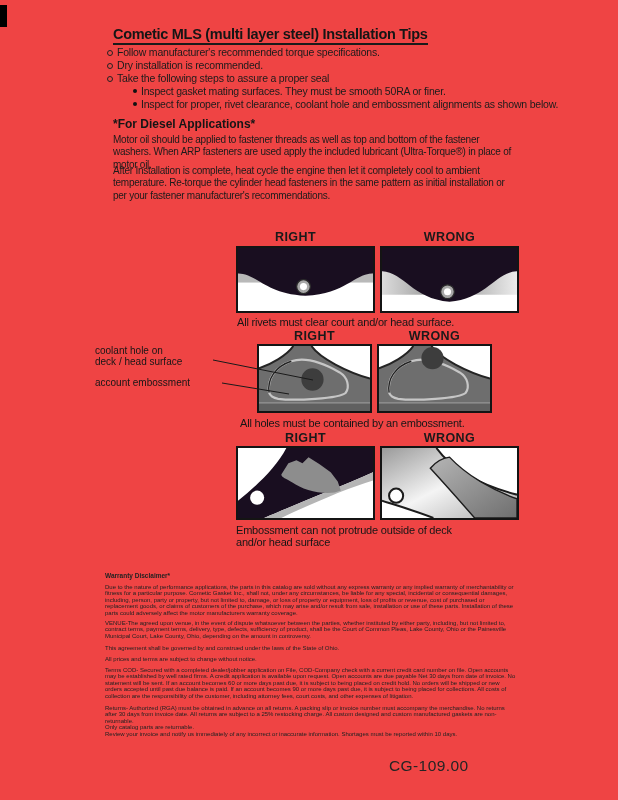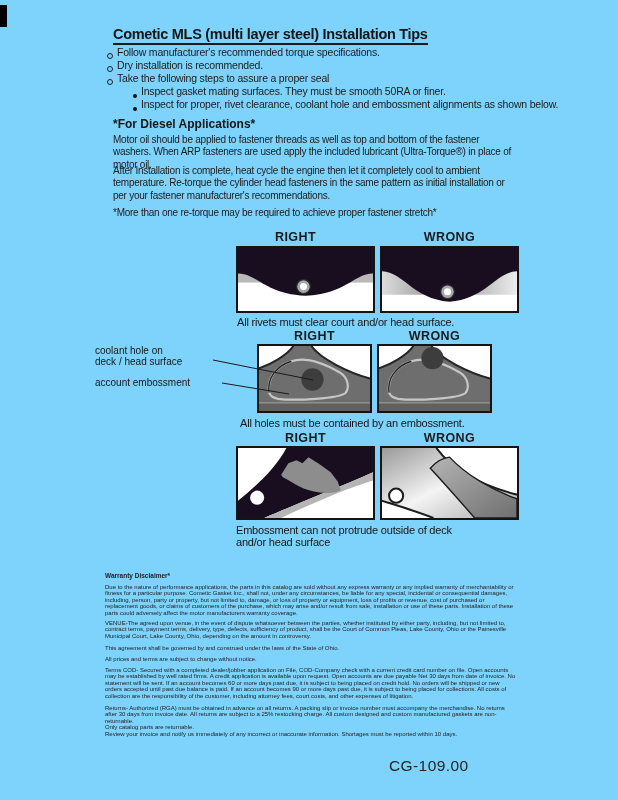--- a/index.html
+++ b/index.html
@@ -1,25 +1,25 @@
 <!DOCTYPE html>
 <html><head>
 <meta charset="utf-8">
 <style>
   html,body { margin:0; padding:0; background:#fff; }
-  .page { position:relative; width:618px; height:800px; background:#7dd3fc; overflow:hidden;
+  .page { position:relative; width:618px; height:800px; background:#ef4444; overflow:hidden;
           font-family:"Liberation Sans","DejaVu Sans",sans-serif; color:#1b1b1b; }
   .abs { position:absolute; }
   .corner-mark { left:0; top:5px; width:7px; height:22px; background:#000; }
 
   .title { left:113px; top:26px; font-size:14.5px; font-weight:bold; letter-spacing:-0.3px;
            border-bottom:2px solid #1a1a1a; padding-bottom:1px; color:#151515; }
 
   .bullets { left:107px; top:46px; font-size:10.5px; letter-spacing:-0.2px; line-height:13px; }
-  .b-row { display:flex; align-items:flex-end; }
+  .b-row { display:flex; align-items:flex-start; }
   .b-circ { width:4px; height:4px; border:1px solid #222; border-radius:50%; margin:4px 4px 0 0; flex:0 0 auto; }
   .b-dot  { width:4px; height:4px; background:#111; border-radius:50%; margin:4px 4px 0 0; flex:0 0 auto; }
   .b-sub { margin-left:26px; }
 
   .diesel-h { left:113px; top:117px; font-size:12px; font-weight:bold; color:#151515; }
   .para { left:113px; width:400px; font-size:10px; line-height:12.4px; letter-spacing:-0.25px; }
   .para-1 { top:134px; }
   .para-2 { top:165px; }
   .para-note { top:207px; }
 
@@ -111,21 +111,20 @@
     </div>
     <div class="b-row b-sub">
       <span class="b-dot"></span>
       <span>Inspect for proper, rivet clearance, coolant hole and embossment alignments as shown below.</span>
     </div>
   </div>
 
   <div class="abs diesel-h">*For Diesel Applications*</div>
   <div class="abs para para-1">Motor oil should be applied to fastener threads as well as top and bottom of the fastener washers. When ARP fasteners are used apply the included lubricant (Ultra-Torque®) in place of motor oil.</div>
   <div class="abs para para-2">After Installation is complete, heat cycle the engine then let it completely cool to ambient temperature. Re-torque the cylinder head fasteners in the same pattern as initial installation or per your fastener manufacturer's recommendations.</div>
-  <div class="abs para para-note">*More than one re-torque may be required to achieve proper fastener stretch*</div>
 
   <div class="abs fig-label f1-lab-r">RIGHT</div>
   <div class="abs fig-label f1-lab-w">WRONG</div>
 
   <div class="abs panel f1-right">
     <svg viewBox="0 0 134 62" preserveAspectRatio="none">
       <rect x="0" y="0" width="134" height="62" fill="#ffffff"></rect>
       <rect x="0" y="25" width="134" height="9" fill="#b9b9b9"></rect>
       <path d="M0,0 H134 V25 C114,25.5 108,45 67,47 C26,45 20,25.5 0,25 Z" fill="#190e20"></path>
       <circle cx="65" cy="38" r="6.8" fill="#a8a8a8" stroke="#2b2b2b" stroke-width="1.2"></circle>

